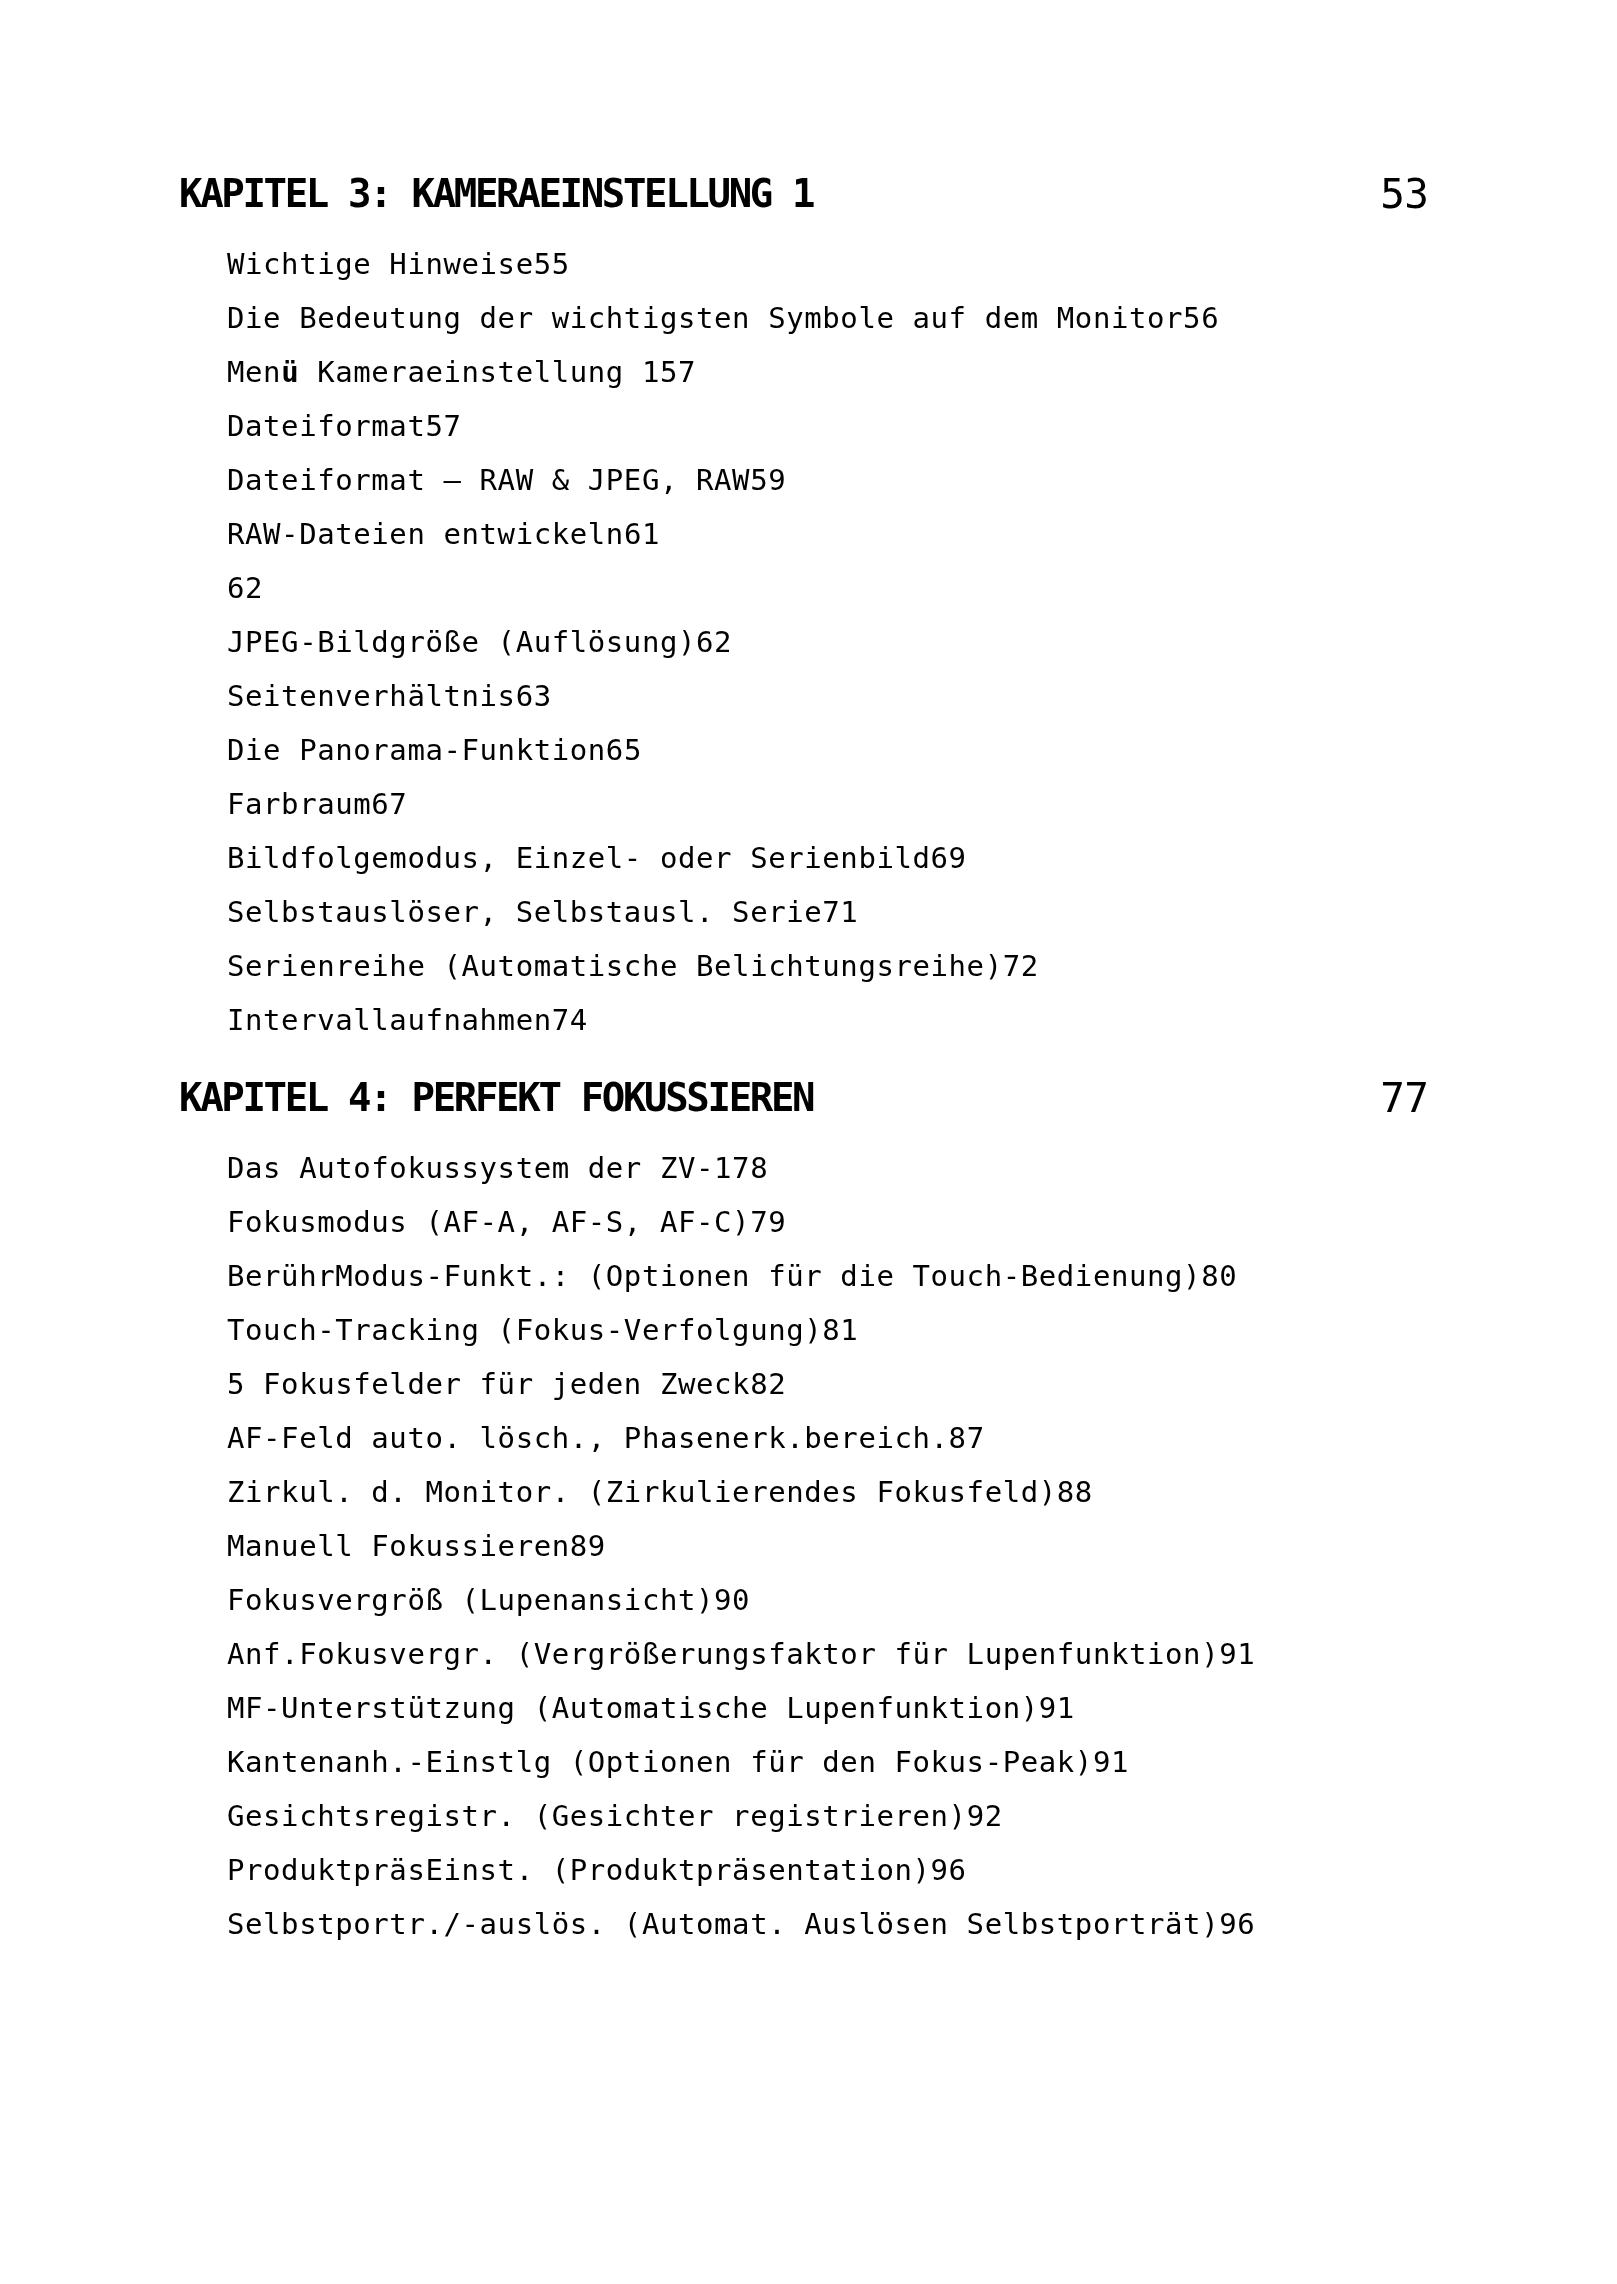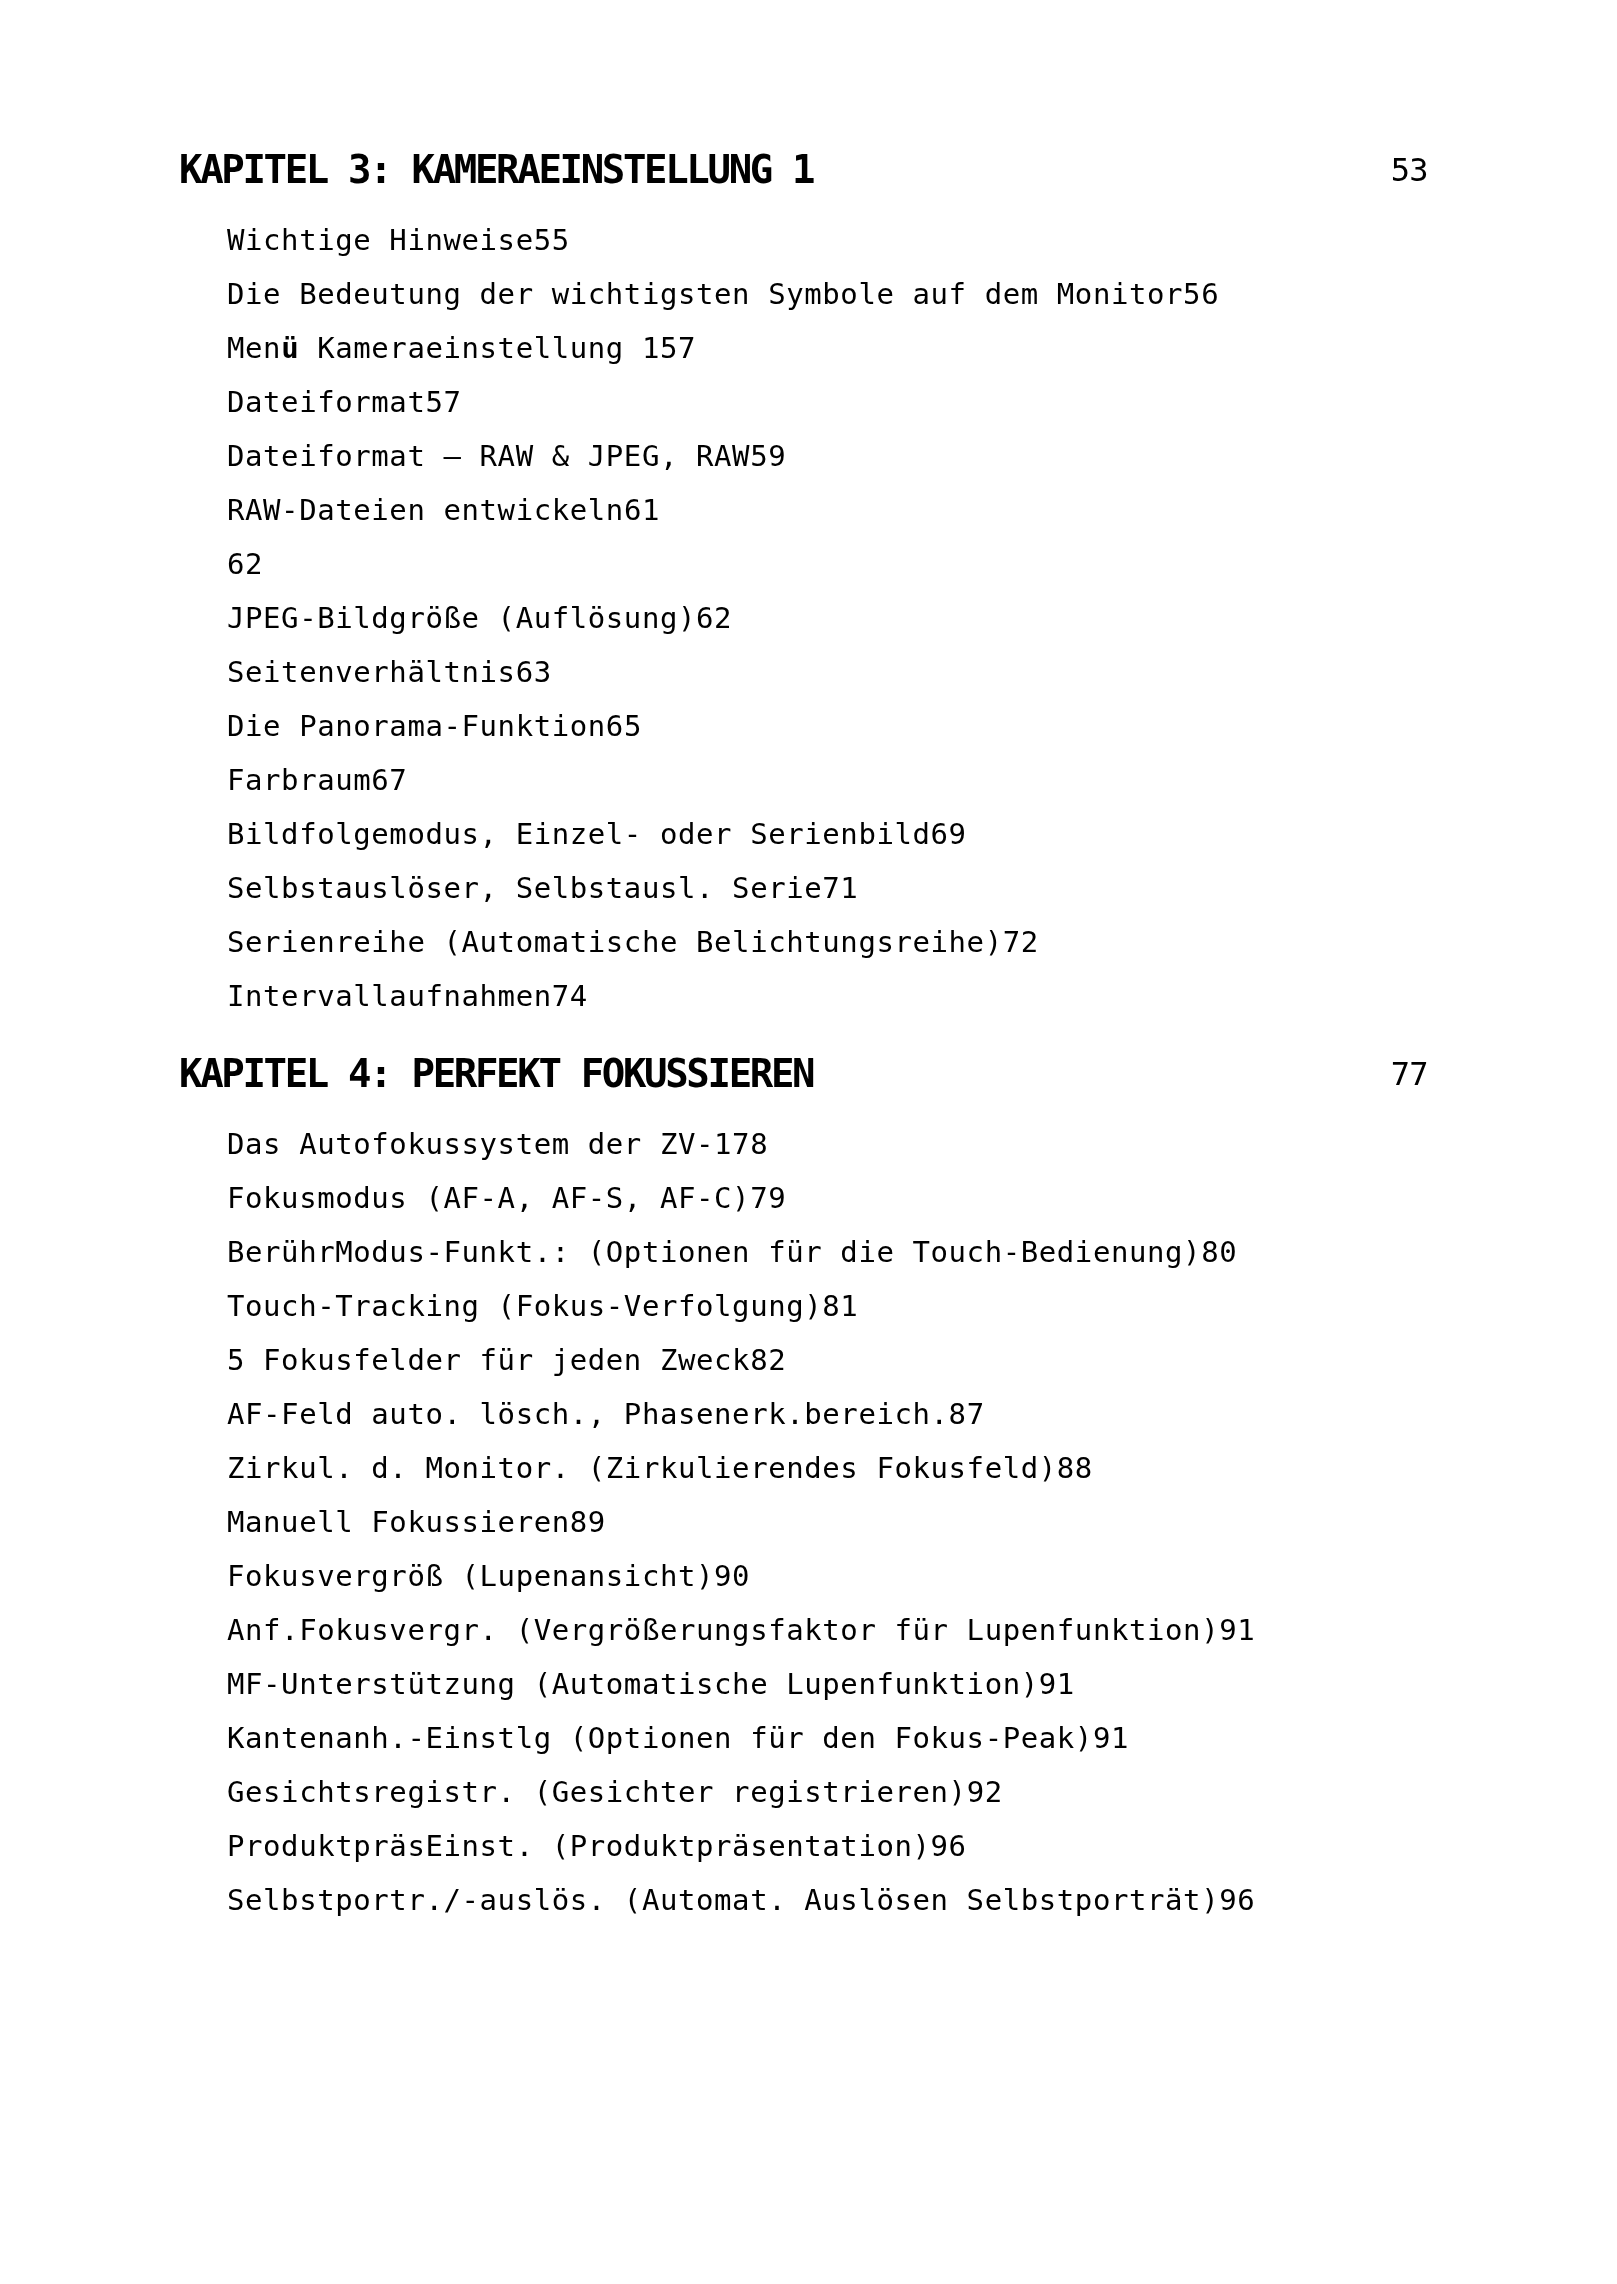--- a/index.html
+++ b/index.html
@@ -25,24 +25,25 @@
   .chapter-heading-row {
     display: flex;
     justify-content: space-between;
     align-items: flex-end;
     height: 44px;
     line-height: 44px;
     font-size: 39px;
     font-weight: bold;
     letter-spacing: -0.06em;
     white-space: pre;
+    margin-top: 24px;
   }
   .chapter-heading-row .chapter-page {
     font-weight: normal;
-    font-size: 32px;
+    font-size: 41px;
     letter-spacing: -0.02em;
   }
   .chapter-heading-row + .entry-list {
     margin-top: 21px;
   }
   .entry-list { }
   .chapter-block + .chapter-block {
     margin-top: 29px;
   }
   .entry-row {

